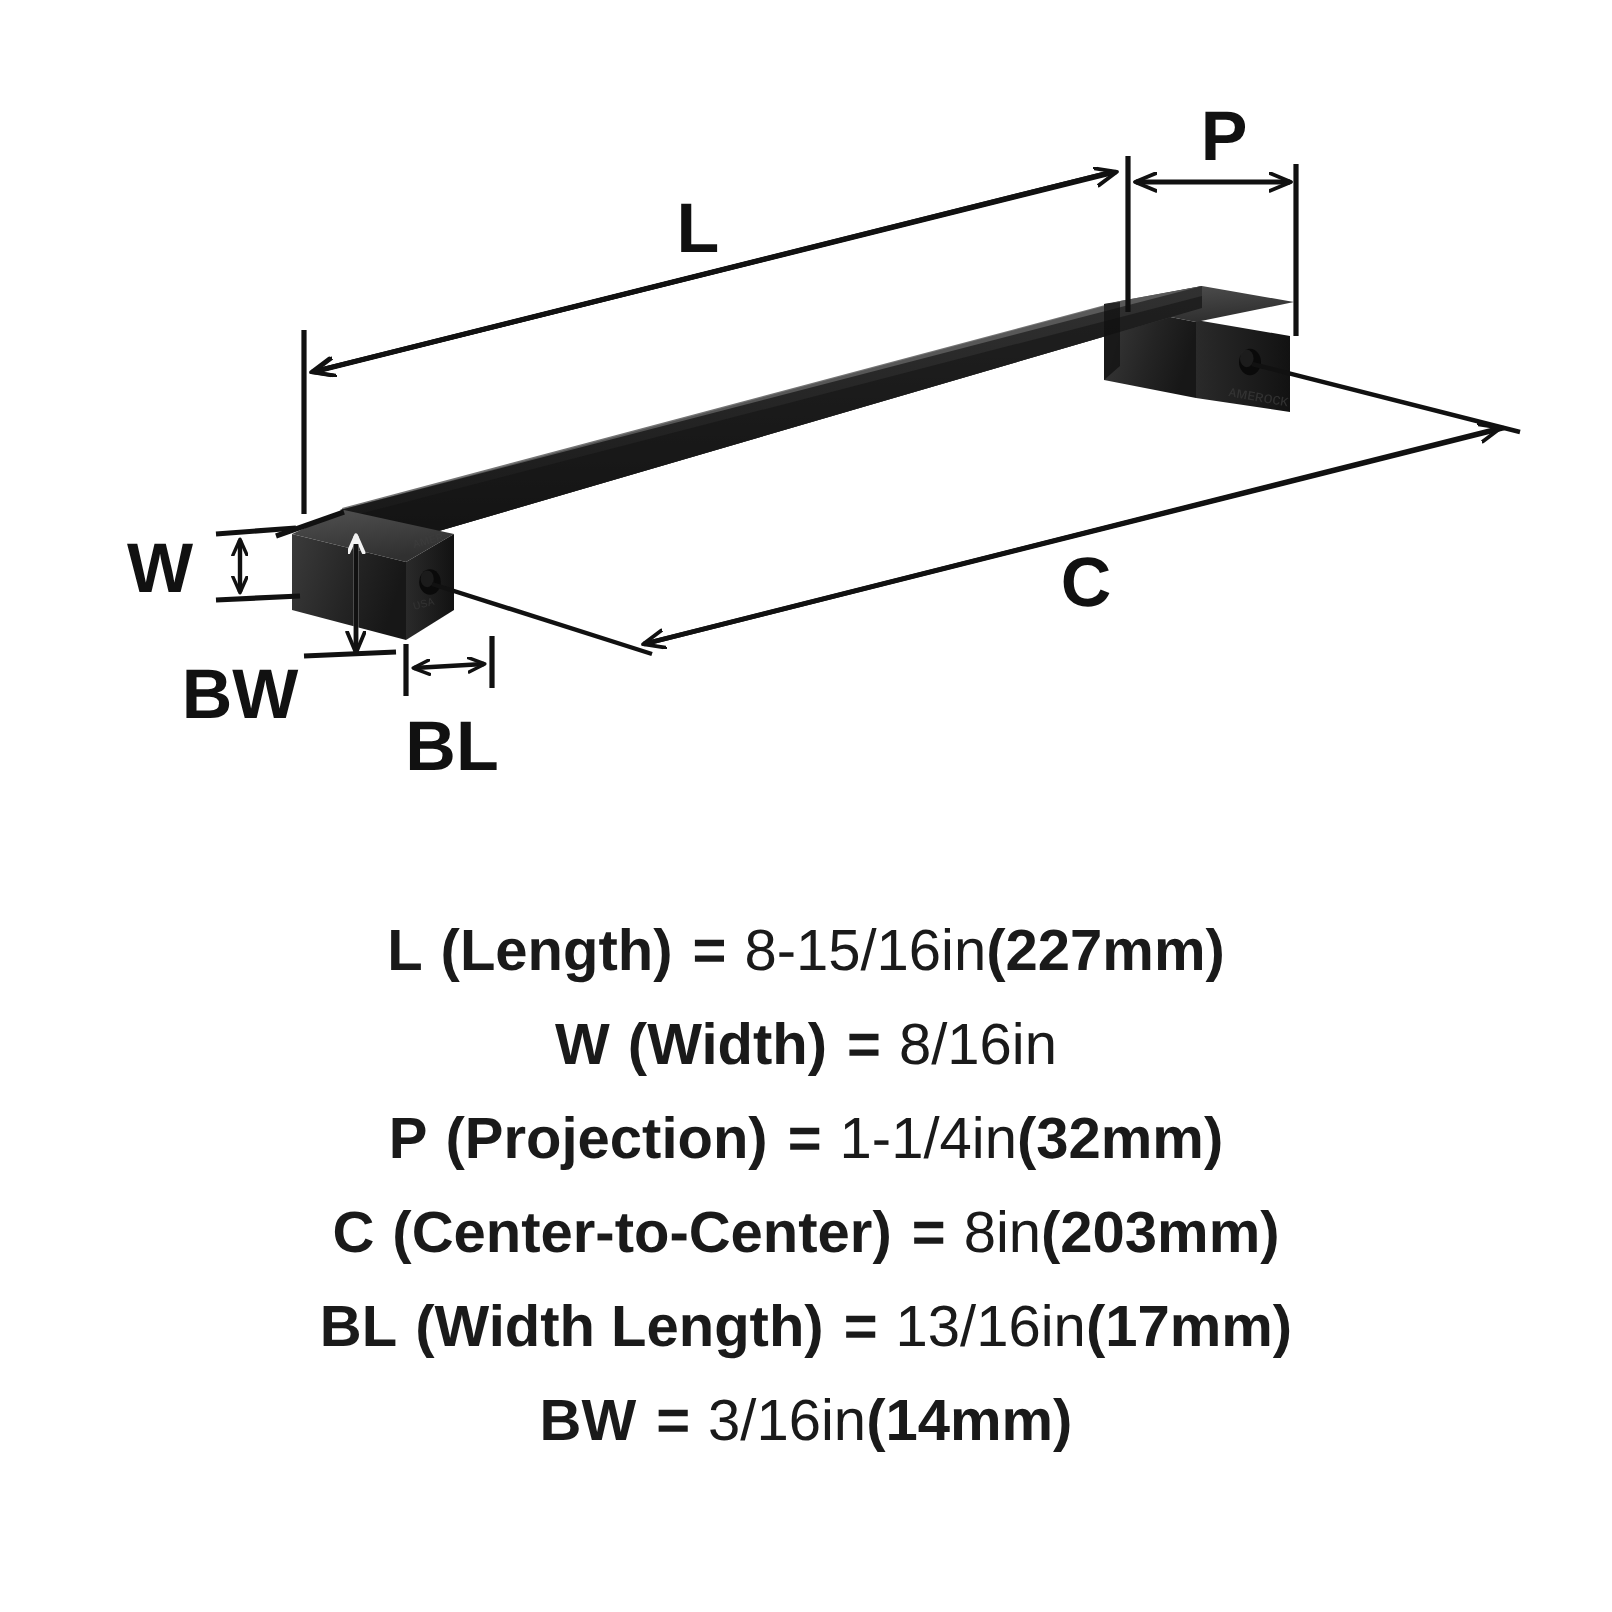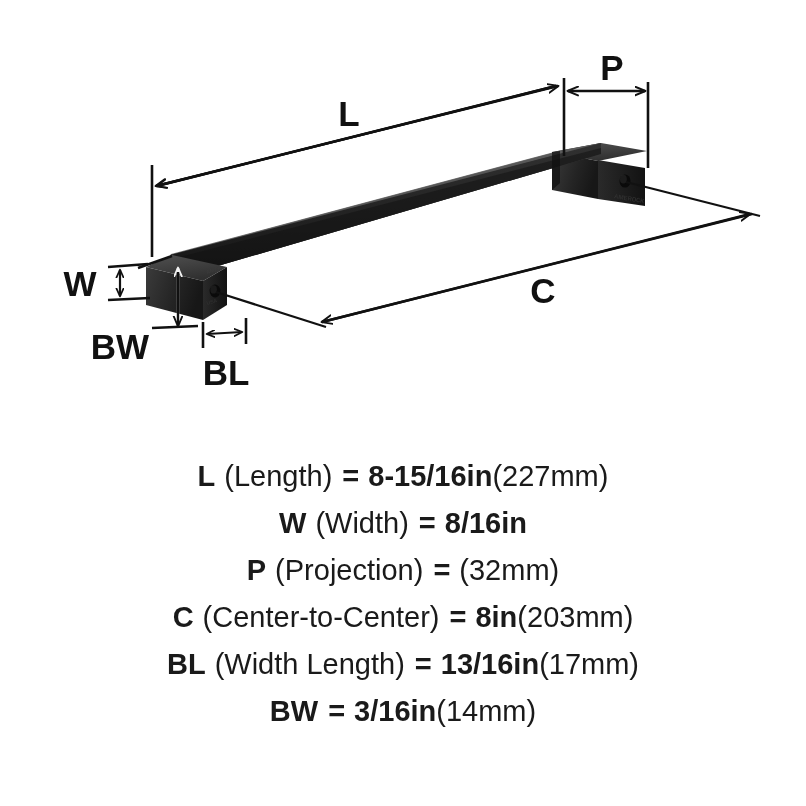--- a/index.html
+++ b/index.html
@@ -59,33 +59,33 @@
     white-space: nowrap;
     line-height: 1.0;
     height: 47px;
     font-size: 29px;
   }
   .spec-code {
     font-weight: 700;
     letter-spacing: 0px;
   }
   .spec-name {
-    font-weight: 400;
+    font-weight: 700;
     margin-left: 9px;
   }
   .spec-eq {
     font-weight: 700;
     margin-left: 10px;
     margin-right: 9px;
   }
   .spec-value {
-    font-weight: 700;
+    font-weight: 400;
   }
   .spec-metric {
-    font-weight: 400;
+    font-weight: 700;
   }
 </style>
 </head>
 <body>
 
 <div id="page">
 
   <div id="diagram-area">
     <svg id="diagram-svg" viewBox="0 0 806 450" xmlns="http://www.w3.org/2000/svg">
       <defs>
@@ -228,20 +228,21 @@
       <span class="spec-code">W</span>
       <span class="spec-name">(Width)</span>
       <span class="spec-eq">=</span>
       <span class="spec-value">8/16in</span>
     </div>
 
     <div class="spec-row">
       <span class="spec-code">P</span>
       <span class="spec-name">(Projection)</span>
       <span class="spec-eq">=</span>
+      <span class="spec-value">1-1/4in</span>
       <span class="spec-metric">(32mm)</span>
     </div>
 
     <div class="spec-row">
       <span class="spec-code">C</span>
       <span class="spec-name">(Center-to-Center)</span>
       <span class="spec-eq">=</span>
       <span class="spec-value">8in</span>
       <span class="spec-metric">(203mm)</span>
     </div>

